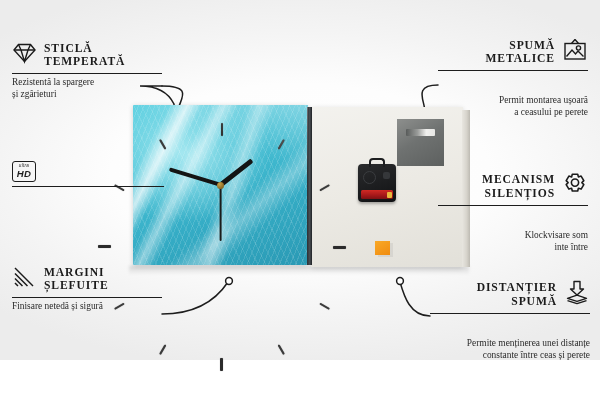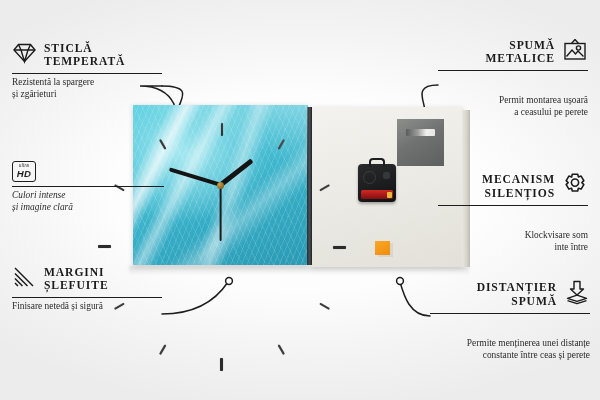--- a/index.html
+++ b/index.html
@@ -3,21 +3,21 @@
 <meta charset="utf-8">
 <style>
   * { box-sizing: border-box; margin: 0; padding: 0; }
   html, body {
     width: 600px; height: 400px;
     overflow: hidden;
     font-family: "Liberation Serif", serif;
   }
   #stage {
     position: relative;
-    width: 600px; height: 400px;
+    width: 600px; height: 360px;
     background:
       radial-gradient(ellipse 70% 55% at 50% 48%, #ffffff 0%, #fdfdfd 45%, #f4f4f4 72%, #ececec 100%);
   }
 
   
   #wires { position: absolute; inset: 0; width: 600px; height: 400px; }
 
   
   #product { position: absolute; left: 133px; top: 105px; width: 338px; height: 170px; }
 
@@ -299,24 +299,20 @@
   </div>
 
   <div class="feature left" id="feat-print">
     <div class="f-head">
       <span class="icn hd-badge">
         <span class="u">ultra</span>
         <span class="h">HD</span>
       </span>
     </div>
     <div class="f-rule"></div>
-    <div class="f-sub">
-      <span>Culori intense</span><br>
-      <span>și imagine clară</span>
-    </div>
   </div>
 
   <div class="feature left" id="feat-edges">
     <div class="f-head">
       <span class="icn">
         <svg width="25" height="22" viewBox="0 0 25 22" stroke="#1b1b1b" stroke-width="1.5" fill="none">
           <path d="M3 2 L21 20"></path>
             <path d="M3 7.5 L15.5 20"></path>
             <path d="M3 12.5 L10.5 20"></path>
             <path d="M3 17 L6 20"></path>

